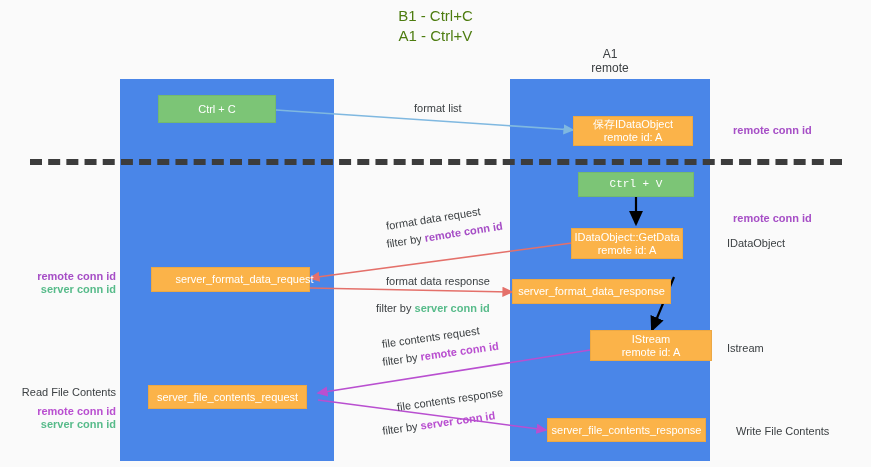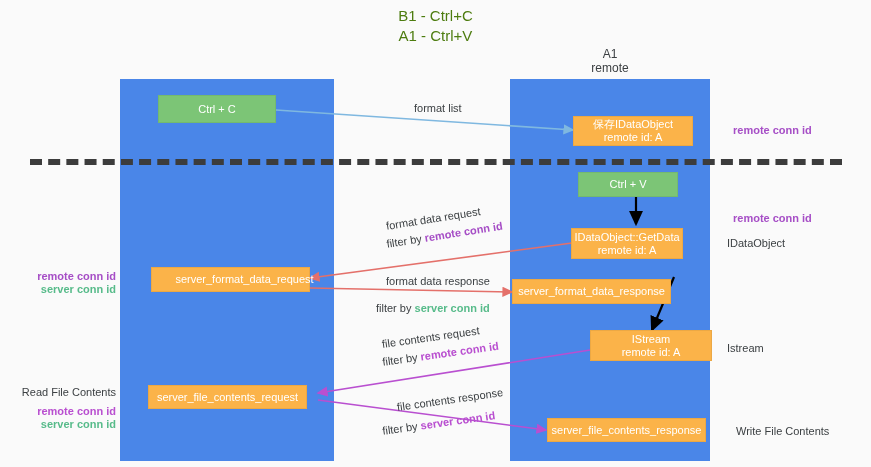--- a/index.html
+++ b/index.html
@@ -154,21 +154,21 @@
     </g>
   </svg>
 
   <div class="abs" id="divider"></div>
 
   <div class="abs node green" style="left:158px; top:95px; width:118px; height:28px;">Ctrl + C</div>
 
   <div class="abs node orange" style="left:573px; top:116px; width:120px; height:30px;">保存IDataObject
 remote id: A</div>
 
-  <div class="abs node green" style="left:578px; top:172px; width:100px; height:25px;">Ctrl + V</div>
+  <div class="abs node green" style="left:578px; top:172px; width:116px; height:25px;font-family:Liberation Mono, monospace;">Ctrl + V</div>
 
   <div class="abs node orange" style="left:571px; top:228px; width:112px; height:31px;">IDataObject::GetData
 remote id: A</div>
 
   <div class="abs node orange" style="left:151px; top:267px; width:159px; height:25px;padding-left:28px;">server_format_data_request</div>
 
   <div class="abs node orange" style="left:512px; top:279px; width:159px; height:25px;">server_format_data_response</div>
 
   <div class="abs node orange" style="left:590px; top:330px; width:122px; height:31px;">IStream
 remote id: A</div>

